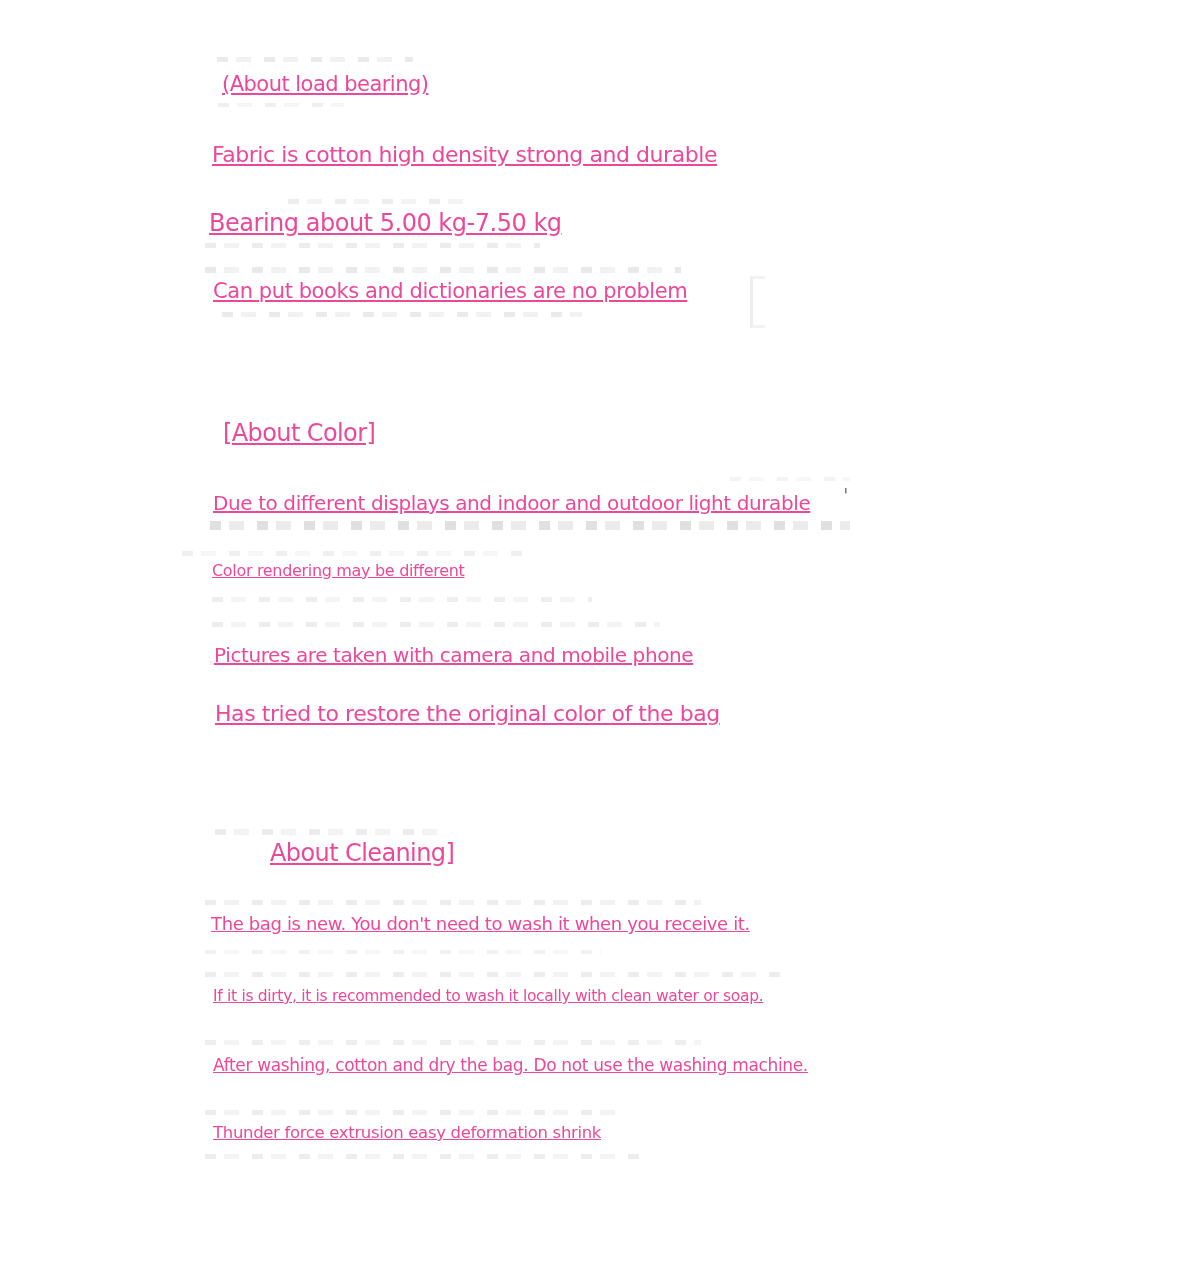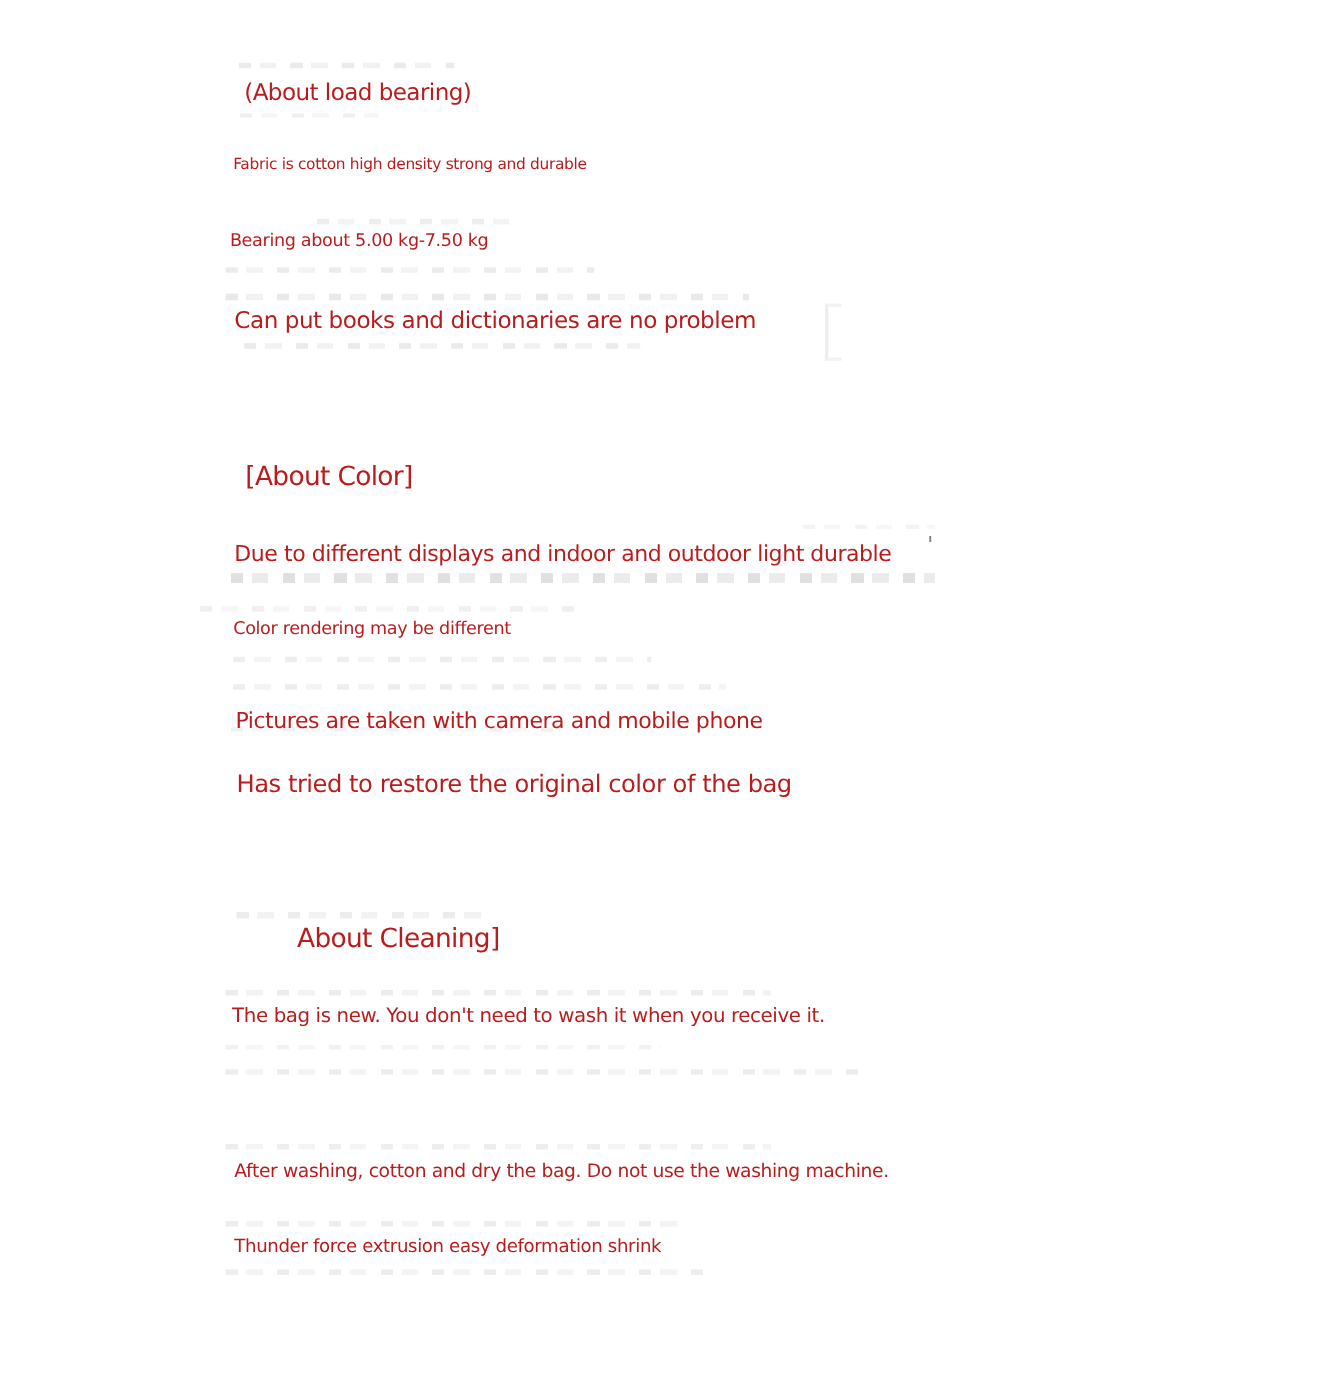--- a/index.html
+++ b/index.html
@@ -11,23 +11,24 @@
     position: relative;
     width: 1200px;
     height: 1269px;
     background: #ffffff;
     overflow: hidden;
     font-family: "DejaVu Sans", "Liberation Sans", sans-serif;
   }
   .t {
     position: absolute;
     white-space: nowrap;
-    color: #b91c1c;
+    color: #ec4899;
     letter-spacing: -0.02em;
     line-height: 1.1;
+    text-decoration: underline;
   }
   .title { letter-spacing: -0.025em; }
   
   .ghost {
     position: absolute;
     background: repeating-linear-gradient(90deg,
       rgba(130,130,130,0.55) 0px, rgba(130,130,130,0.55) 11px,
       rgba(130,130,130,0.0) 11px, rgba(130,130,130,0.0) 19px,
       rgba(130,130,130,0.35) 19px, rgba(130,130,130,0.35) 34px,
       rgba(130,130,130,0.0) 34px, rgba(130,130,130,0.0) 47px);
@@ -48,32 +49,33 @@
     border-bottom: 3px solid #efefef;
     opacity: 0.8;
   }
 </style>
 </head>
 <body>
 
 <div class="canvas">
 
   <div class="t title" style="left:222px; top:73px; font-size:21px;">(About load bearing)</div>
-  <div class="t" style="left:212px; top:143px; font-size:14px;">Fabric is cotton high density strong and durable</div>
-  <div class="t" style="left:209px; top:210px; font-size:16px;">Bearing about 5.00 kg-7.50 kg</div>
+  <div class="t" style="left:212px; top:143px; font-size:22px;">Fabric is cotton high density strong and durable</div>
+  <div class="t" style="left:209px; top:210px; font-size:24px;">Bearing about 5.00 kg-7.50 kg</div>
   <div class="t" style="left:213px; top:280px; font-size:21px;">Can put books and dictionaries are no problem</div>
 
   <div class="t title" style="left:223px; top:420px; font-size:24px;">[About Color]</div>
   <div class="t" style="left:213px; top:492px; font-size:20px;">Due to different displays and indoor and outdoor light durable</div>
   <div class="t" style="left:212px; top:562px; font-size:16px;">Color rendering may be different</div>
   <div class="t" style="left:214px; top:644px; font-size:20px;">Pictures are taken with camera and mobile phone</div>
   <div class="t" style="left:215px; top:702px; font-size:22px;">Has tried to restore the original color of the bag</div>
 
   <div class="t title" style="left:226px; top:840px; font-size:24px;margin-left:44px;">About Cleaning]</div>
   <div class="t" style="left:211px; top:914px; font-size:18px;text-align:right;">The bag is new. You don't need to wash it when you receive it.</div>
+  <div class="t" style="left:213px; top:988px; font-size:15.5px;">If it is dirty, it is recommended to wash it locally with clean water or soap.</div>
   <div class="t" style="left:213px; top:1056px; font-size:17px;">After washing, cotton and dry the bag. Do not use the washing machine.</div>
   <div class="t" style="left:213px; top:1124px; font-size:16.5px;">Thunder force extrusion easy deformation shrink</div>
 
   <div class="stray" style="left:843px; top:483px;">'</div>
 
   <div class="bracket-ghost" style="left:750px; top:276px;"></div>
 
   <div class="ghost" style="left:217px; top:57px;  width:196px; height:5px; opacity:.30;"></div>
   <div class="ghost" style="left:218px; top:103px; width:126px; height:4px; opacity:.22;"></div>
   <div class="ghost" style="left:288px; top:199px; width:176px; height:5px; opacity:.26;"></div>

